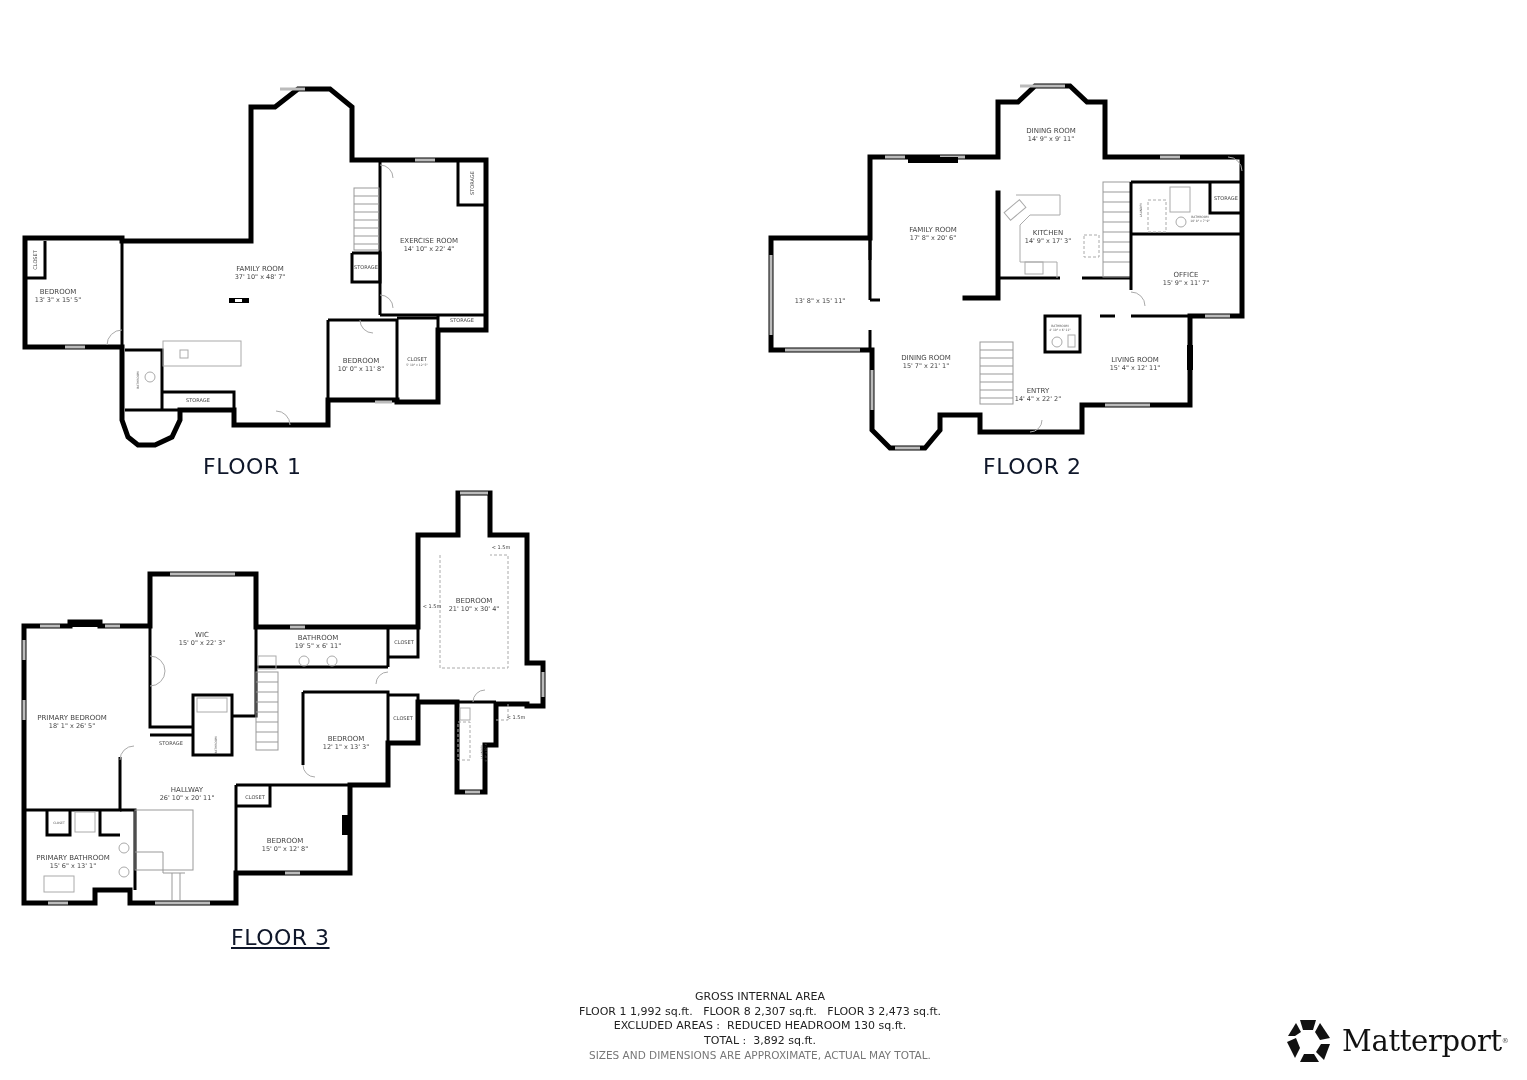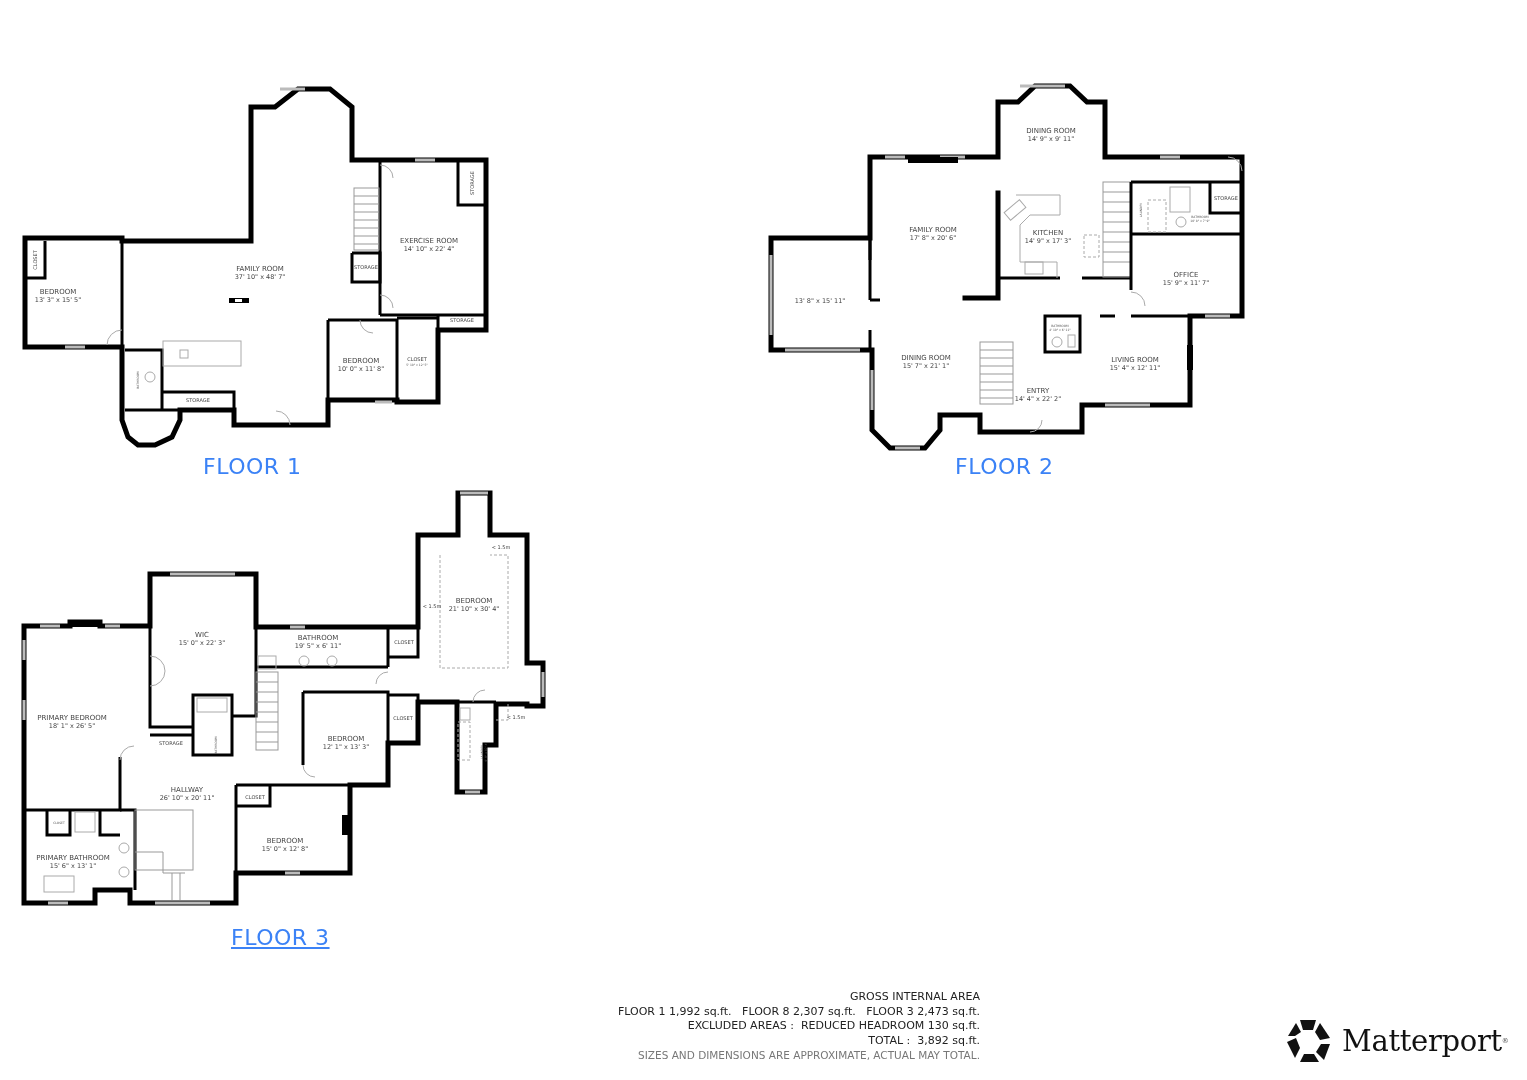--- a/index.html
+++ b/index.html
@@ -9,22 +9,22 @@
   .iwall{fill:none;stroke:#000;stroke-width:3;}
   .win{stroke:#bbb;stroke-width:3;}
   .fix{fill:none;stroke:#aaa;stroke-width:1;}
   .dash{fill:none;stroke:#aaa;stroke-width:1;stroke-dasharray:3 2;}
   .stair{fill:none;stroke:#999;stroke-width:1;}
   .door{fill:none;stroke:#aaa;stroke-width:1;}
   .room-label{font-family:"DejaVu Sans",sans-serif;font-size:7px;fill:#444;text-anchor:middle;}
   .room-dim{font-family:"DejaVu Sans",sans-serif;font-size:6.5px;fill:#444;text-anchor:middle;}
   .small-label{font-family:"DejaVu Sans",sans-serif;font-size:5px;fill:#444;text-anchor:middle;}
   .tiny{font-family:"DejaVu Sans",sans-serif;font-size:3px;fill:#555;text-anchor:middle;}
-  .floor-title{position:absolute;font-family:"DejaVu Sans",sans-serif;font-size:22px;color:#3b82f6;letter-spacing:0.5px;}
-  .summary{position:absolute;left:540px;top:990px;width:440px;text-align:right;font-family:"DejaVu Sans",sans-serif;font-size:11px;line-height:14.5px;color:#222;}
+  .floor-title{position:absolute;font-family:"DejaVu Sans",sans-serif;font-size:22px;color:#0f172a;letter-spacing:0.5px;}
+  .summary{position:absolute;left:540px;top:990px;width:440px;text-align:center;font-family:"DejaVu Sans",sans-serif;font-size:11px;line-height:14.5px;color:#222;}
   .summary .note{color:#777;font-size:10.5px;}
   .brand{position:absolute;left:1286px;top:1018px;display:flex;align-items:center;}
   .brand-name{font-family:"DejaVu Serif","Liberation Serif",serif;font-size:29px;color:#111;margin-left:10px;letter-spacing:-0.3px;}
   .brand-reg{font-size:7px;vertical-align:top;color:#555;}
 </style>
 </head>
 <body>
 
 <svg class="plan" viewBox="0 0 1527 1080">
 
@@ -297,21 +297,21 @@
     <text class="tiny" x="59" y="824">CLOSET</text>
     <text class="room-label" x="73" y="860">PRIMARY BATHROOM</text>
     <text class="room-dim" x="73" y="868">15' 6" x 13' 1"</text>
     <text class="small-label" x="501" y="549">&lt; 1.5m</text>
     <text class="small-label" x="432" y="608">&lt; 1.5m</text>
     <text class="small-label" x="516" y="719">&lt; 1.5m</text>
   </g>
 </svg>
 
 <div class="floor-title" style="left:203px;top:454px;">FLOOR 1</div>
-<div class="floor-title" style="left:955px;top:454px;">FLOOR 2</div>
+<div class="floor-title" style="left:983px;top:454px;">FLOOR 2</div>
 <div class="floor-title" style="left:231px;top:925px;text-decoration:underline;">FLOOR 3</div>
 
 <div class="summary">
   <div>GROSS INTERNAL AREA</div>
   <div style="white-space:pre;">FLOOR 1 1,992 sq.ft.   FLOOR 8 2,307 sq.ft.   FLOOR 3 2,473 sq.ft.</div>
   <div style="white-space:pre;">EXCLUDED AREAS :  REDUCED HEADROOM 130 sq.ft.</div>
   <div style="white-space:pre;">TOTAL :  3,892 sq.ft.</div>
   <div class="note">SIZES AND DIMENSIONS ARE APPROXIMATE, ACTUAL MAY TOTAL.</div>
 </div>
 

